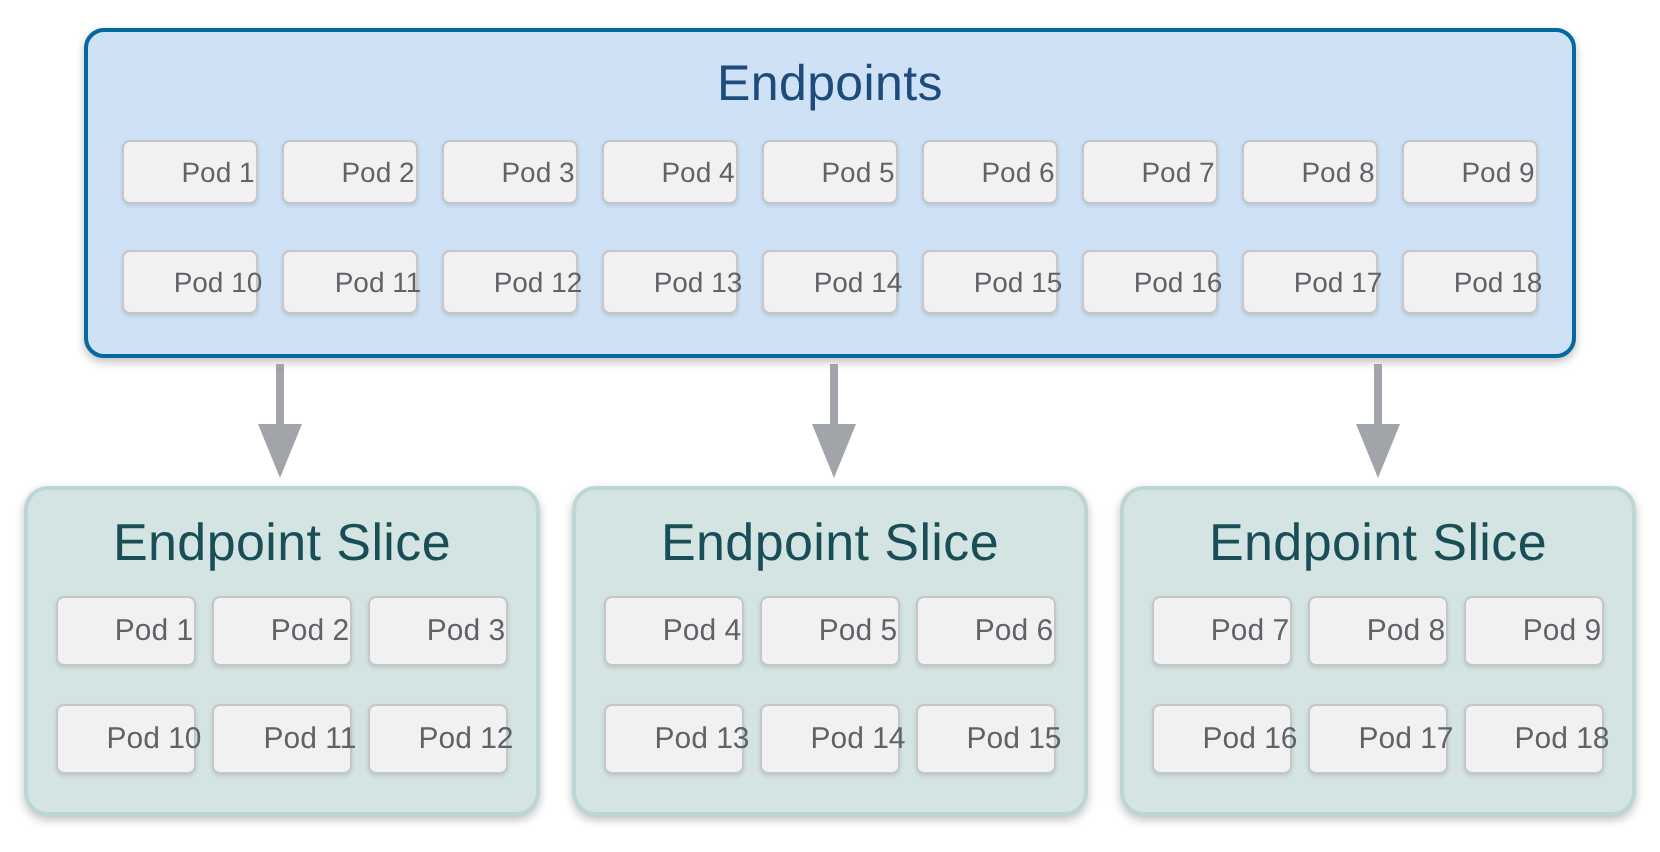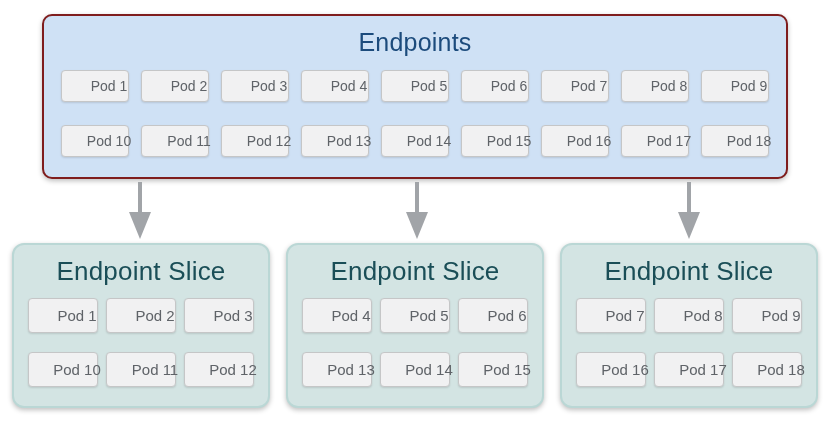--- a/index.html
+++ b/index.html
@@ -16,21 +16,21 @@
   }
   
   .endpoints-box {
     position: absolute;
     left: 42px;
     top: 14px;
     width: 746px;
     height: 165px;
     box-sizing: border-box;
     background: #cfe1f5;
-    border: 2px solid #7f1d1d;
+    border: 2px solid #0369a1;
     border-radius: 10px;
     box-shadow: 0 2px 5px rgba(0,0,0,0.25);
     display: flex;
     flex-direction: column;
     align-items: center;
   }
   .endpoints-title {
     margin-top: 11px;
     font-size: 25px;
     font-weight: 500;

